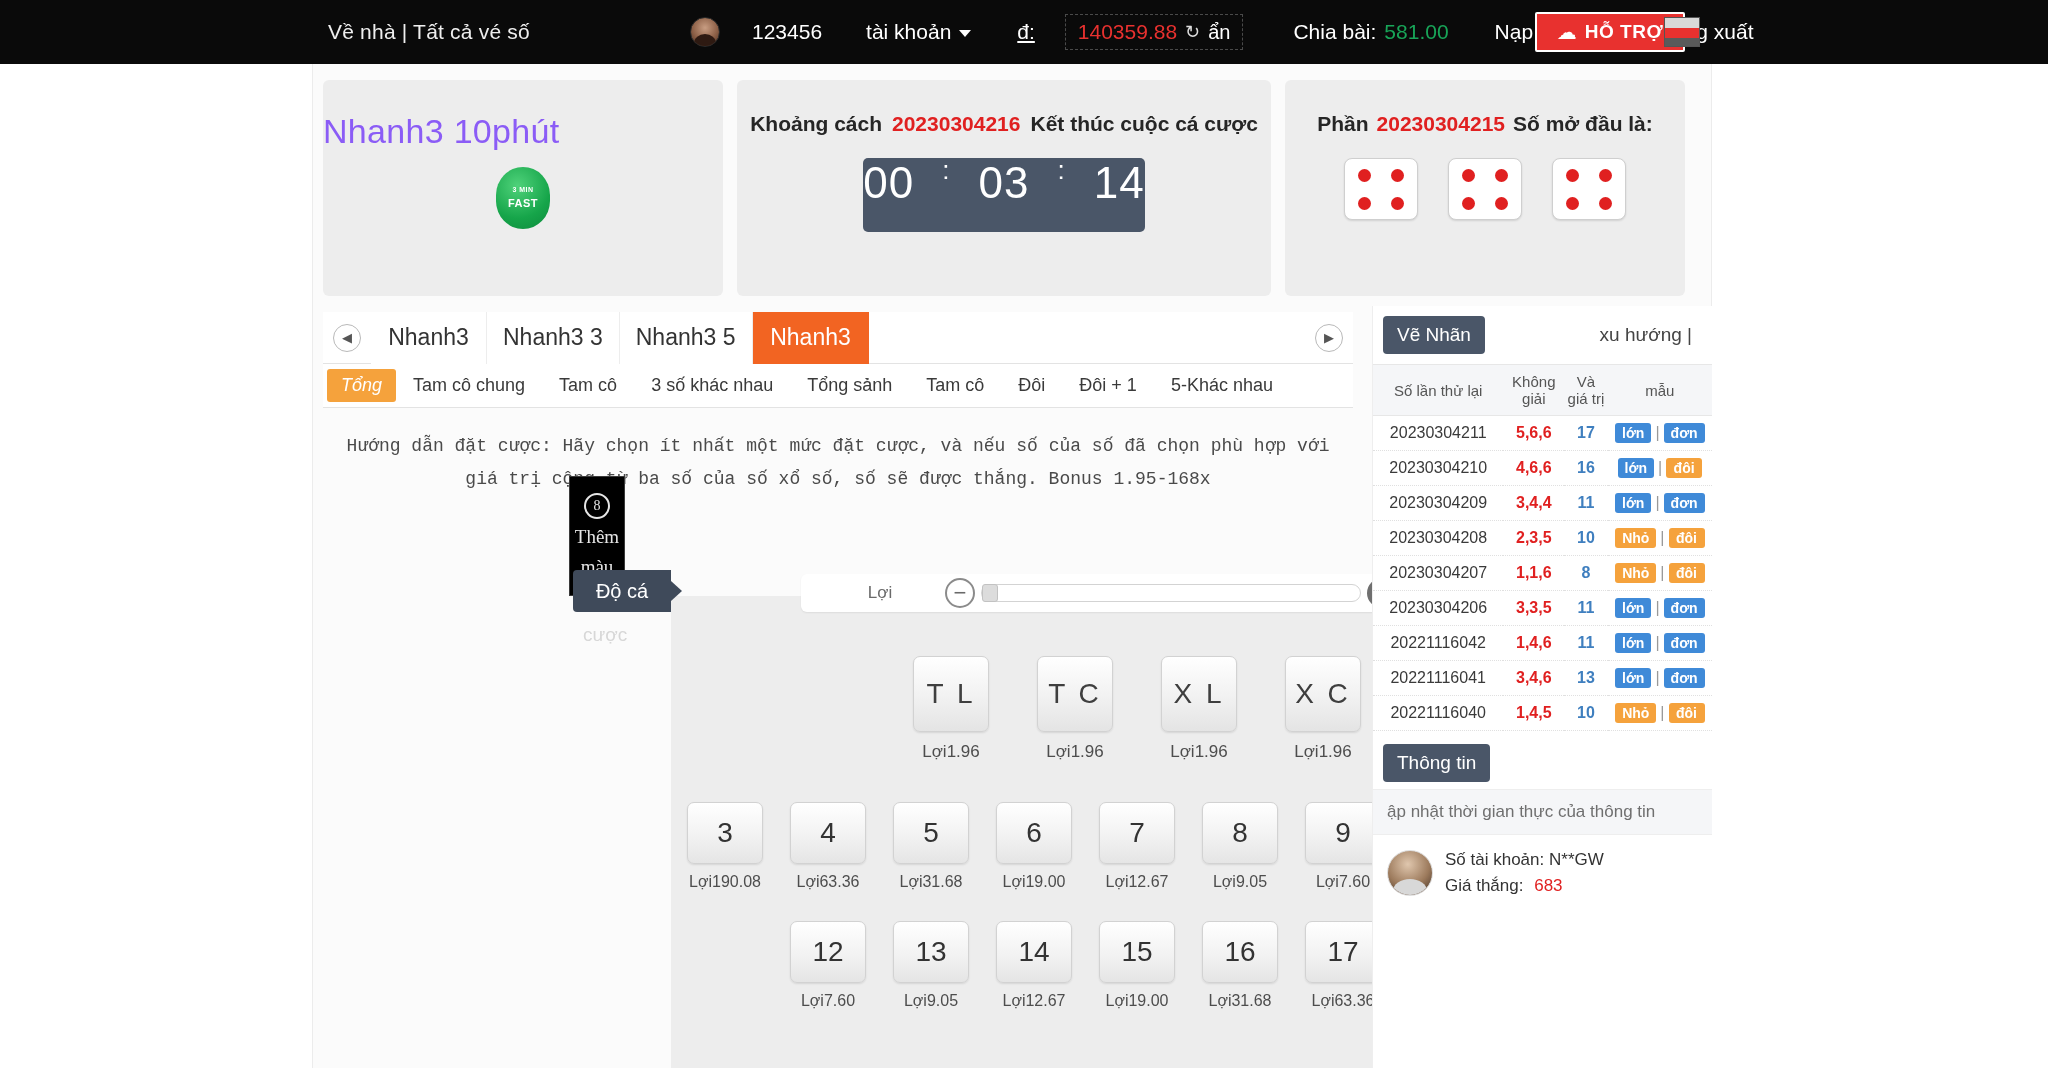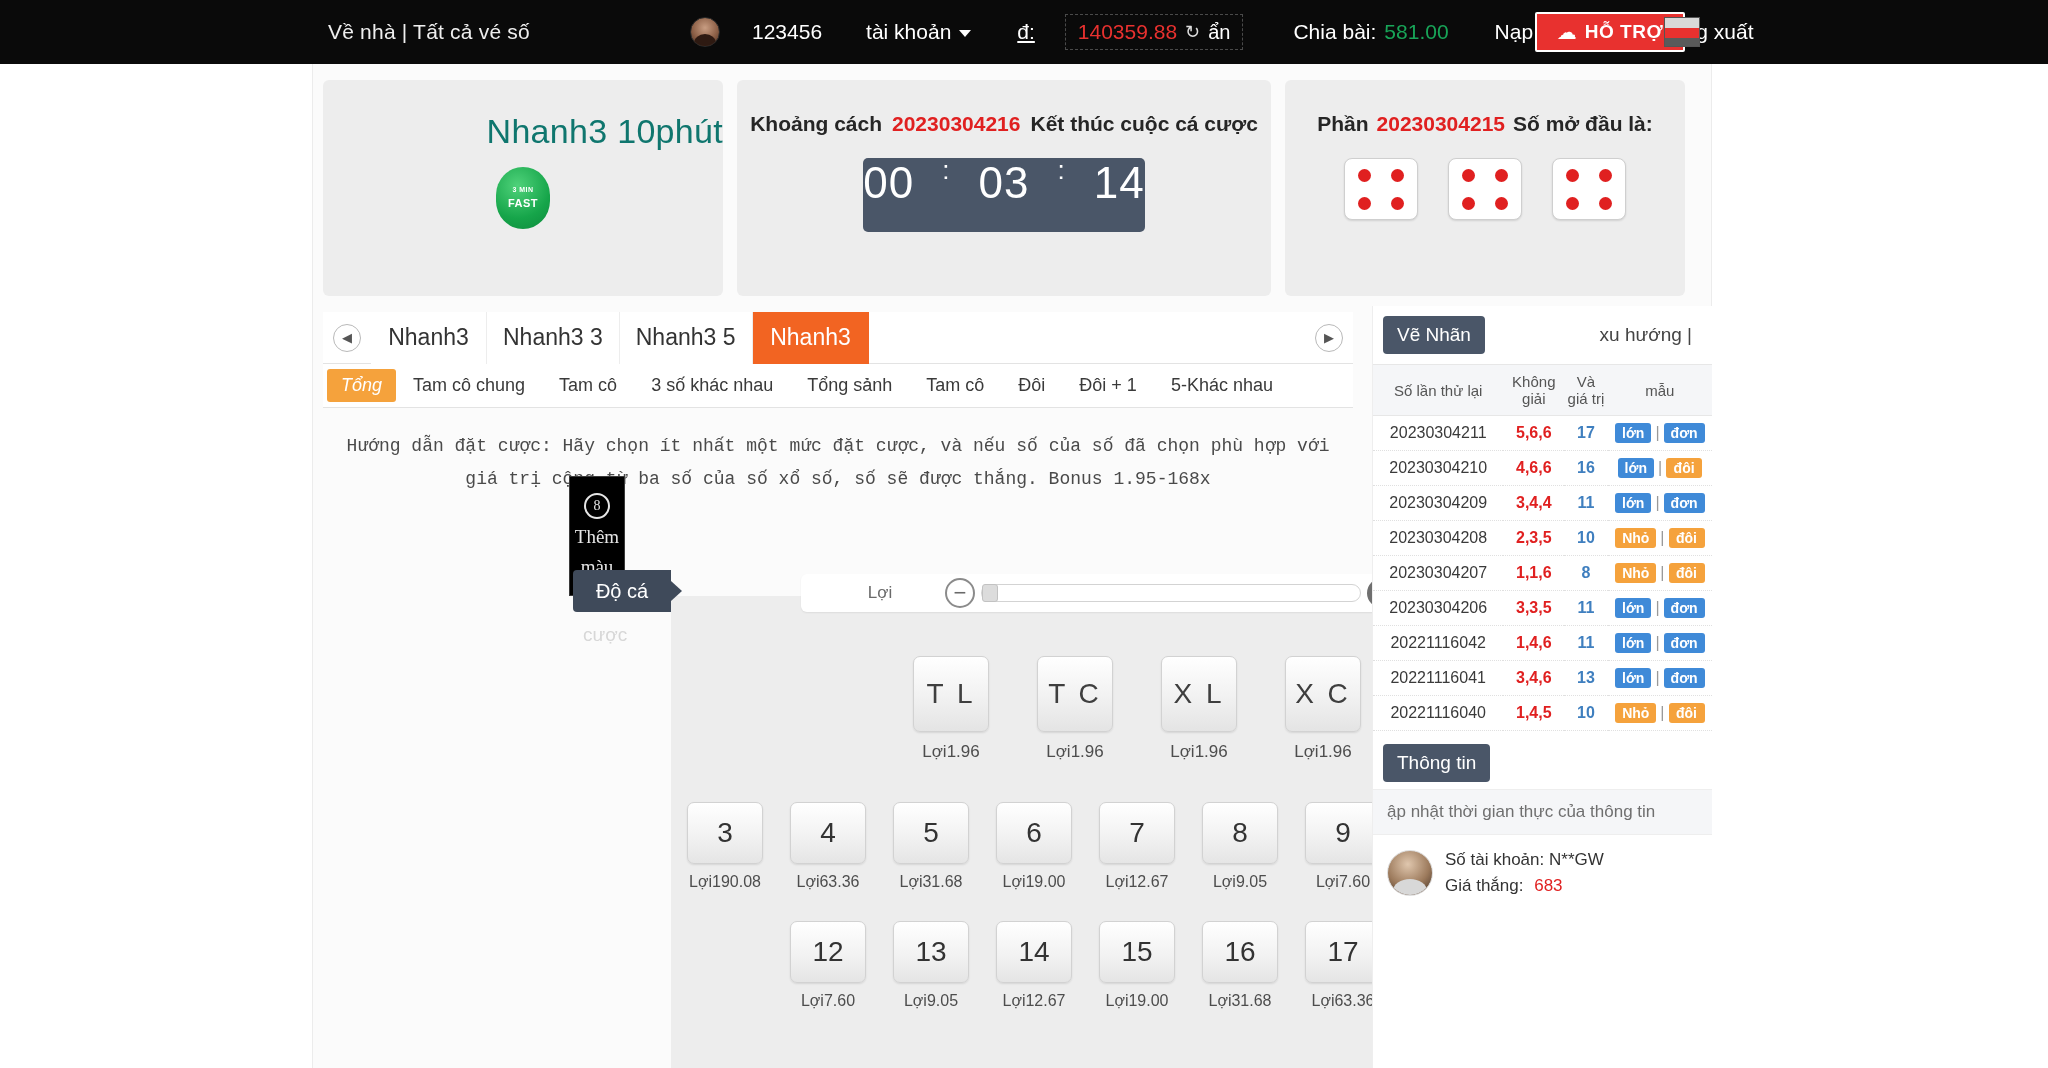--- a/index.html
+++ b/index.html
@@ -79,21 +79,21 @@
     position: absolute; left: 0px; top: 16px; width: 1400px; height: 216px;
     display: flex; gap: 14px; padding: 0 10px;
   }
   .ghbox {
     background: #ededed; border-radius: 6px; position: relative;
   }
   .gh-left { width: 400px; }
   .gh-mid  { width: 534px; }
   .gh-right{ width: 400px; }
   .gh-title {
-    text-align: right; font-size: 34px; color: #0f766e; padding-top: 32px; letter-spacing: .3px;
+    text-align: left; font-size: 34px; color: #8b5cf6; padding-top: 32px; letter-spacing: .3px;
   }
   .fastbadge {
     width: 54px; height: 62px; margin: 16px auto 0;
     border-radius: 50%/45%;
     background: radial-gradient(circle at 40% 30%, #4fd27a 0%, #16a54a 60%, #0d8a3c 100%);
     display: flex; flex-direction: column; align-items: center; justify-content: center;
     color: #fff; font-size: 8px; font-weight: bold; line-height: 1.5;
   }
   .fastbadge .fb1 { font-size: 7px; letter-spacing: .5px; }
   .fastbadge .fb2 { font-size: 11px; letter-spacing: .5px; }

